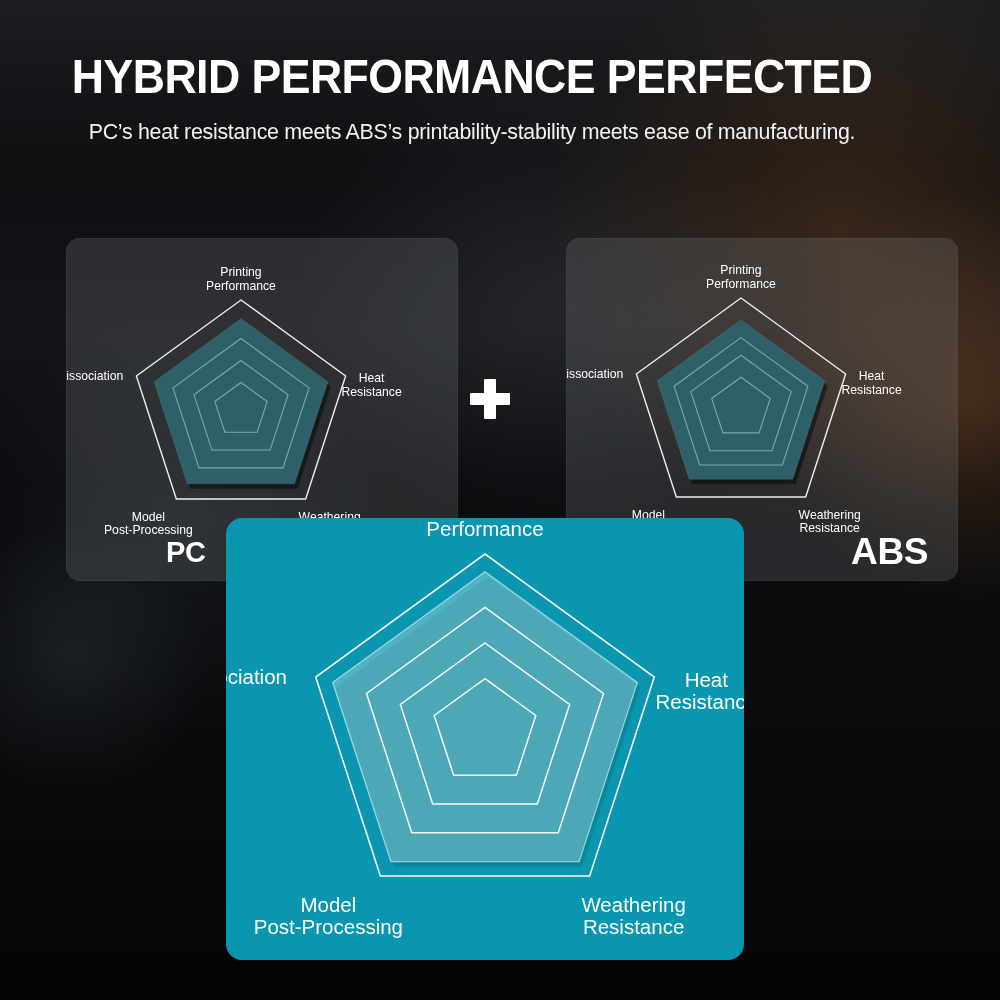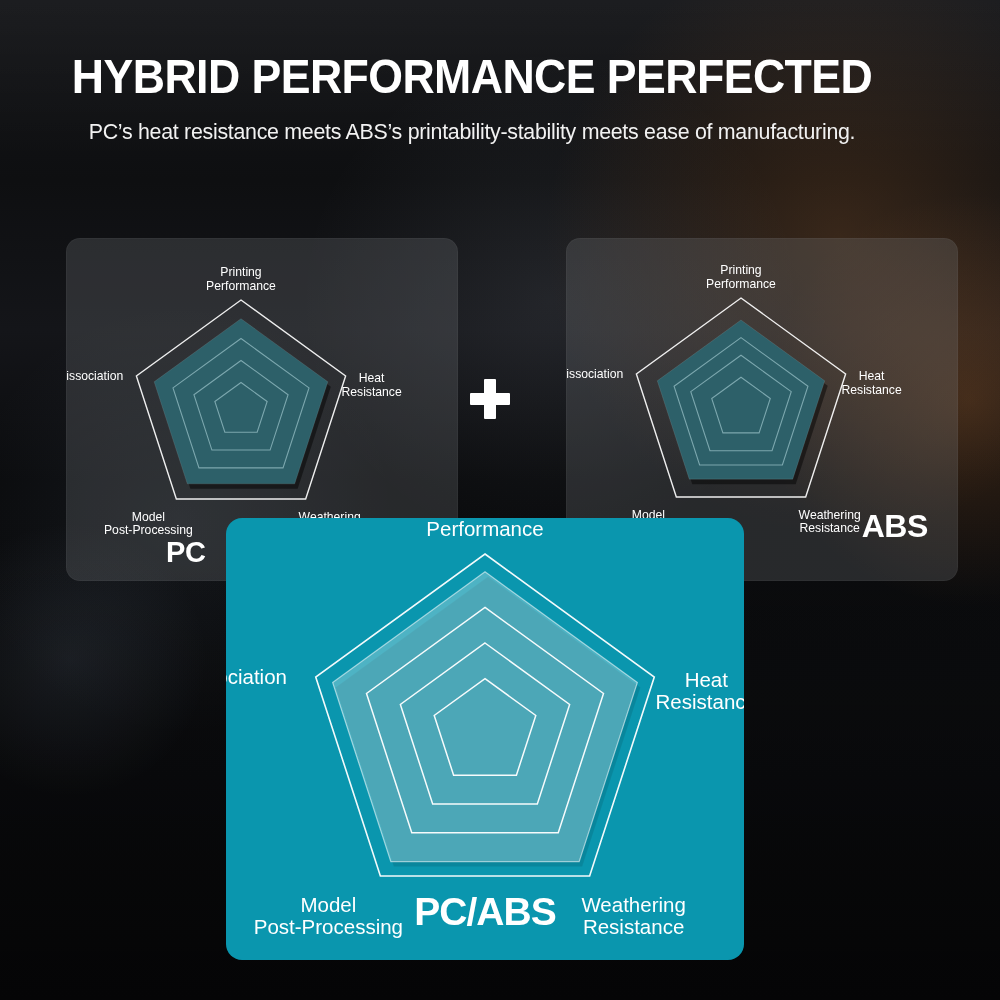--- a/index.html
+++ b/index.html
@@ -95,21 +95,21 @@
     z-index: 4;
   }
 
   .card-label {
     position: absolute;
     color: #ffffff;
     font-weight: 700;
     letter-spacing: -0.4px;
   }
   #label-pc  { left: 100px; bottom: 12px; font-size: 29px; }
-  #label-abs { right: 30px; bottom: 36px; font-size: 32px; margin-left: 32px; }
+  #label-abs { right: 30px; bottom: 8px; font-size: 37px; margin-left: 32px; }
   #label-pcabs {
     left: 0; width: 518px; text-align: center;
     bottom: 26px; font-size: 39px; letter-spacing: -1px;
   }
 
   
   #plus {
     position: absolute;
     left: 468px;
     top: 377px;
@@ -193,14 +193,13 @@
       <polygon points="259.00,53.80 411.36,164.50 353.16,343.60 164.84,343.60 106.64,164.50" fill="rgba(255,255,255,0.28)" stroke="rgba(255,255,255,0.55)" stroke-width="1.2"></polygon>
       <polygon points="259.00,160.60 309.79,197.50 290.39,257.20 227.61,257.20 208.21,197.50" fill="none" stroke="rgba(255,255,255,0.95)" stroke-width="1.5"></polygon>
       <polygon points="259.00,125.00 343.64,186.50 311.31,286.00 206.69,286.00 174.36,186.50" fill="none" stroke="rgba(255,255,255,0.95)" stroke-width="1.5"></polygon>
       <polygon points="259.00,89.40 377.50,175.50 332.24,314.80 185.76,314.80 140.50,175.50" fill="none" stroke="rgba(255,255,255,0.95)" stroke-width="1.5"></polygon>
       <text x="259" y="-4" class="axis-label big"><tspan x="259" dy="0">Printing</tspan><tspan x="259" dy="22">Performance</tspan></text>
       <text x="480.2880599005373" y="168.99497500125938" class="axis-label big"><tspan x="480.2880599005373" dy="0">Heat</tspan><tspan x="480.2880599005373" dy="22">Resistance</tspan></text>
       <text x="407.62577490806024" y="394.0050249987406" class="axis-label big"><tspan x="407.62577490806024" dy="0">Weathering</tspan><tspan x="407.62577490806024" dy="22">Resistance</tspan></text>
       <text x="102.37422509193982" y="394.0050249987406" class="axis-label big"><tspan x="102.37422509193982" dy="0">Model</tspan><tspan x="102.37422509193982" dy="22">Post-Processing</tspan></text>
       <text x="5.711940099462652" y="165.99497500125938" class="axis-label big"><tspan x="5.711940099462652" dy="0">Dissociation</tspan></text>
     </svg>
-  <div class="card-label" id="label-pcabs">PC/ABS</div>
 </div>
 
 </body></html>

